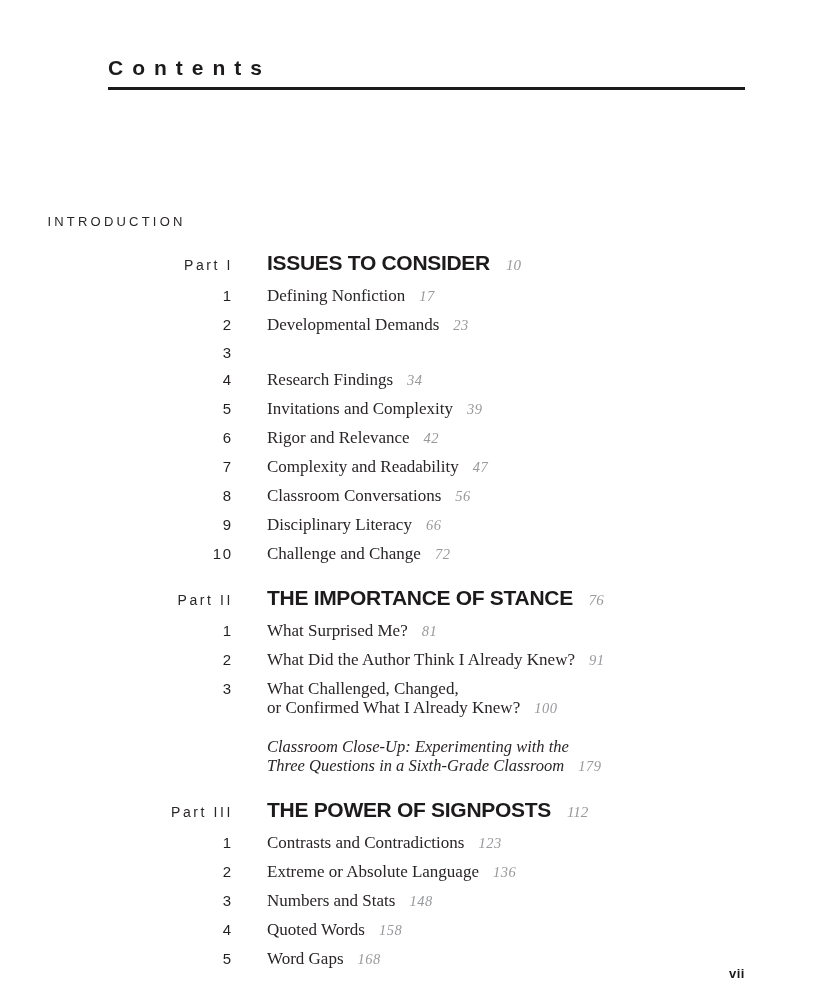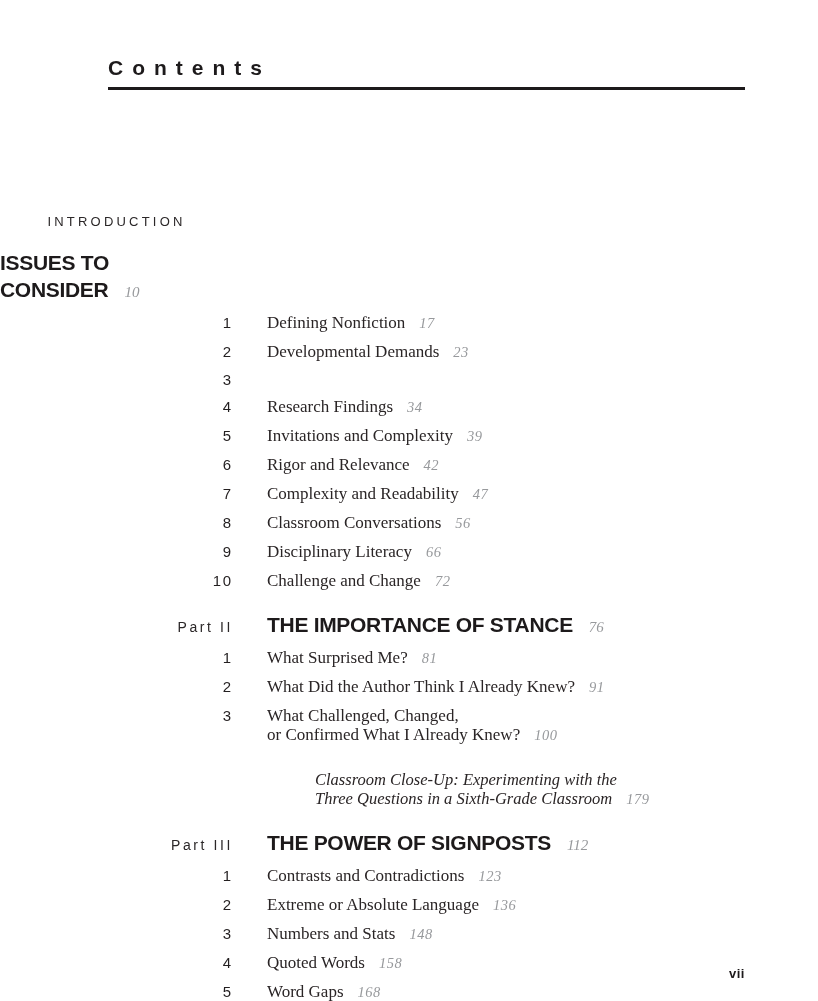--- a/index.html
+++ b/index.html
@@ -97,21 +97,21 @@
     font-size:17px;
     color:var(--body-ink);
   }
   .entry-page{
     font-style:italic;
     font-size:14.5px;
     color:var(--pagenum-gray);
     margin-left:14px;
     letter-spacing:0.5px;
   }
-  .entry-row.italic{margin-top:25px;padding-left:48px;}
+  .entry-row.italic{margin-top:19px;}
   .entry-row.italic .entry-line{
     font-style:italic;
     font-size:16.5px;
   }
   
   .folio{
     position:absolute;
     right:73px;
     bottom:20px;
     font-family:"Liberation Sans", sans-serif;
@@ -132,20 +132,21 @@
 
   <main class="toc">
 
     <div class="row intro-row">
       <span class="label-col">INTRODUCTION</span>
     </div>
 
     <div id="toc-parts">
         <section class="part">
           <div class="row part-header">
+            <span class="label-col">Part I</span>
             <div><span class="part-title">ISSUES TO CONSIDER</span><span class="part-page">10</span></div>
           </div>
           <div class="row entry-row">
             <span class="label-col">1</span>
             <div>
               <div class="entry-line"><span>Defining Nonfiction</span><span class="entry-page">17</span></div>
             </div>
           </div>
           <div class="row entry-row">
             <span class="label-col">2</span>

